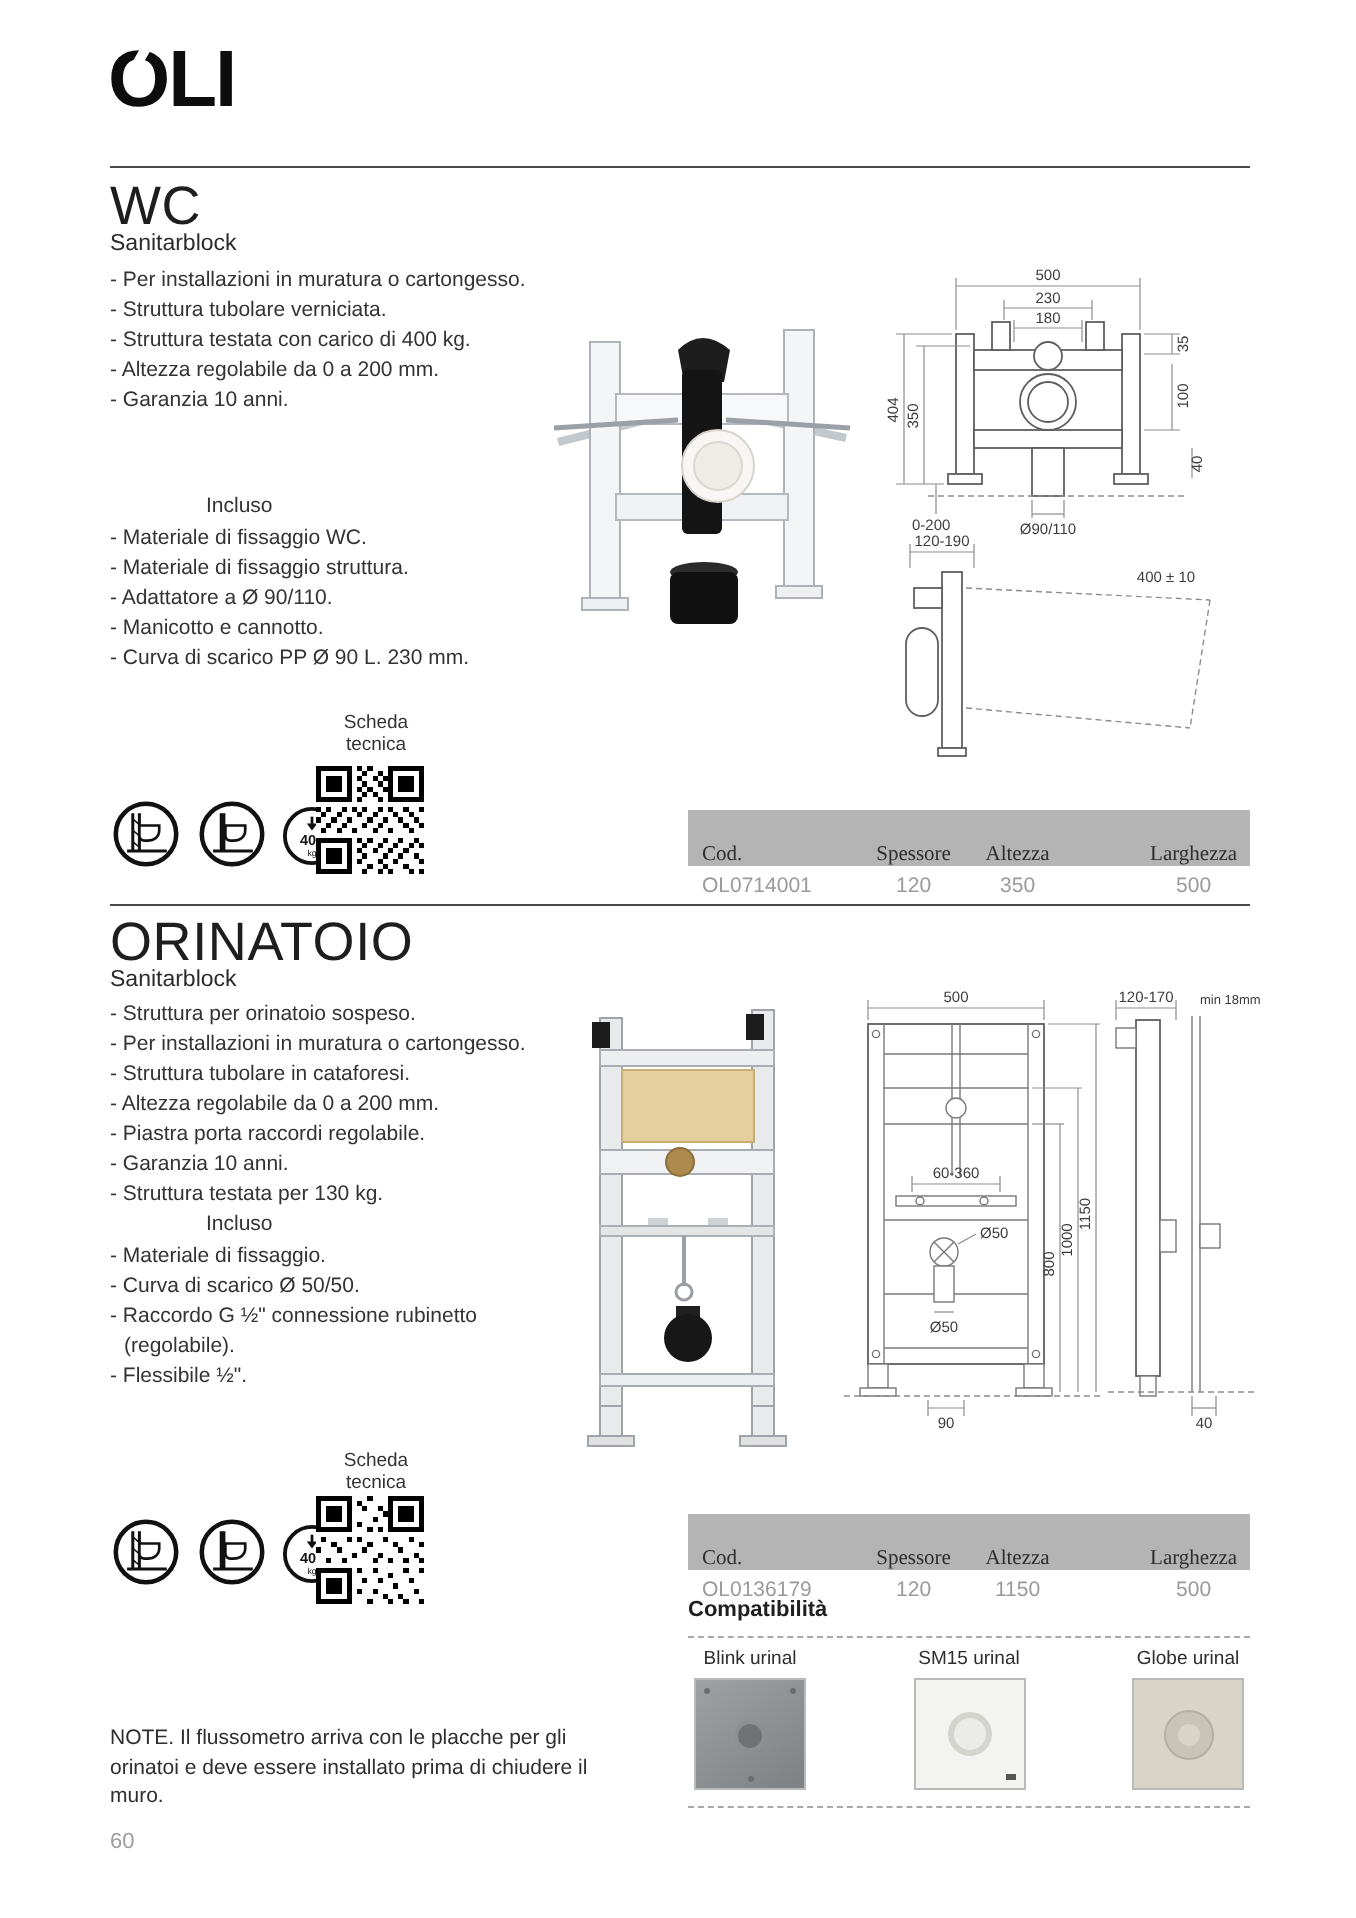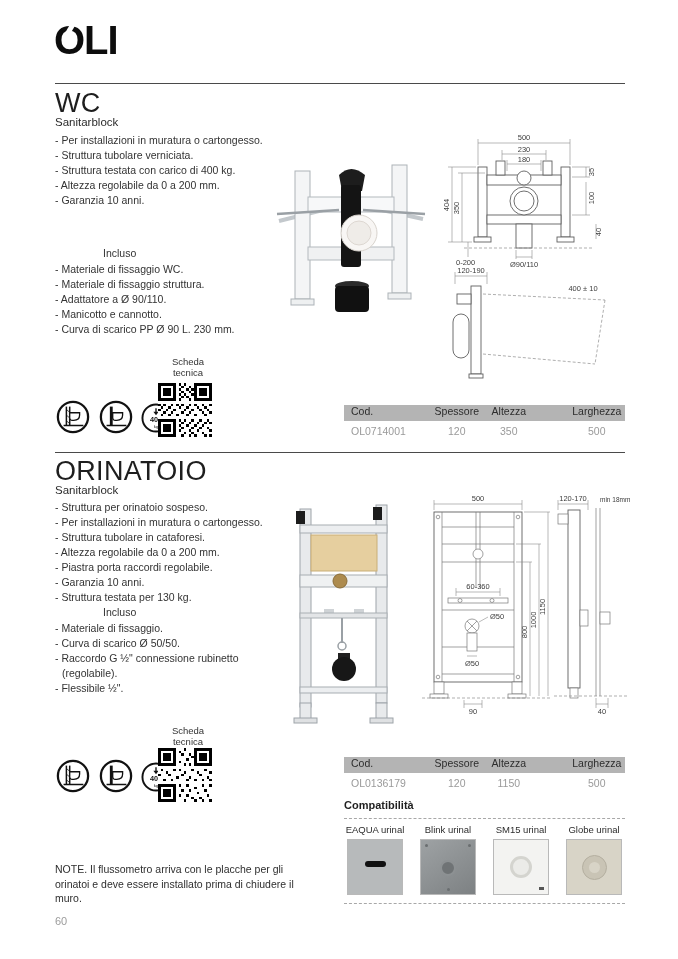--- a/index.html
+++ b/index.html
@@ -19,21 +19,21 @@
                color:#1e1e1e; letter-spacing:0.3px; }
   .sec-sub   { position:absolute; left:55px; font-size:11.5px; color:#2b2b2b; }
 
   .list { position:absolute; left:55px; width:252px; font-size:10.5px;
           line-height:15px; color:#333; }
   .list div { padding-left:7px; text-indent:-7px; }
   .incluso-title { position:absolute; left:55px; font-size:10.5px; color:#333;margin-left:48px; }
 
   
   .spec-table { position:absolute; left:344px; width:281px; font-size:10.5px; }
-  .t-head { display:flex; background:#b4b4b4; color:#2d2d2d; height:16px; align-items:flex-start; }
+  .t-head { display:flex; background:#b4b4b4; color:#2d2d2d; height:28px; align-items:flex-end;font-family:Liberation Serif, serif; }
   .t-row  { display:flex; background:#fff; color:#9a9a9a; height:19px; align-items:center; }
   .col-cod { width:95px; padding-left:7px; box-sizing:border-box; text-align:left; }
   .col-spe { width:64px; text-align:center; }
   .col-alt { width:54px; text-align:center; }
   .col-lar { width:64px; text-align:center;margin-left:36px; }
 
   
   .scheda-label { position:absolute; width:64px; text-align:center; font-size:9.5px;
                   line-height:10.5px; color:#333; }
   .qr { position:absolute; width:54px; height:54px; }
@@ -427,26 +427,20 @@
       <span class="col-cod">OL0136179</span>
       <span class="col-spe">120</span>
       <span class="col-alt">1150</span>
       <span class="col-lar">500</span>
     </div>
   </div>
 
   <div class="compat-title">Compatibilità</div>
   <div class="compat-strip">
     <div class="compat-item">
-      <span class="cap">EAQUA urinal</span>
-      <div class="plate plate-eaqua">
-          <i class="slot"></i>
-        </div>
-    </div>
-    <div class="compat-item">
       <span class="cap">Blink urinal</span>
       <div class="plate plate-blink">
         <i class="sensor"></i>
         <i class="scr" style="left:4px;top:4px;"></i>
         <i class="scr" style="right:4px;top:4px;"></i>
         <i class="scr" style="left:26px;bottom:3px;"></i>
       </div>
     </div>
     <div class="compat-item">
       <span class="cap">SM15 urinal</span>

